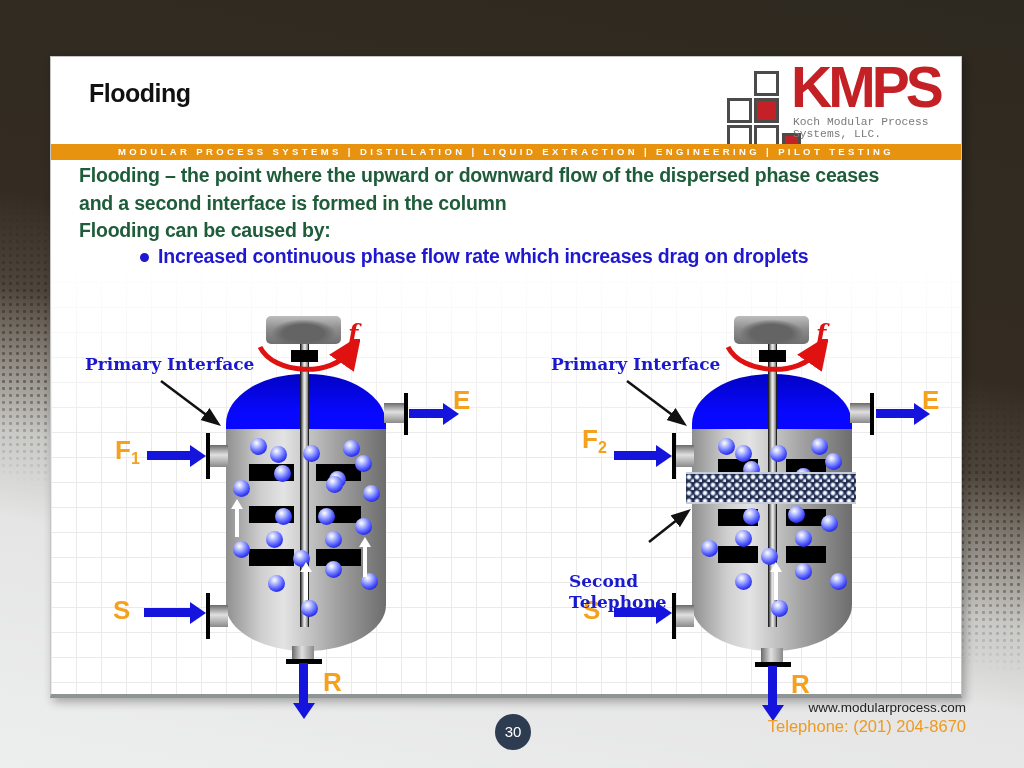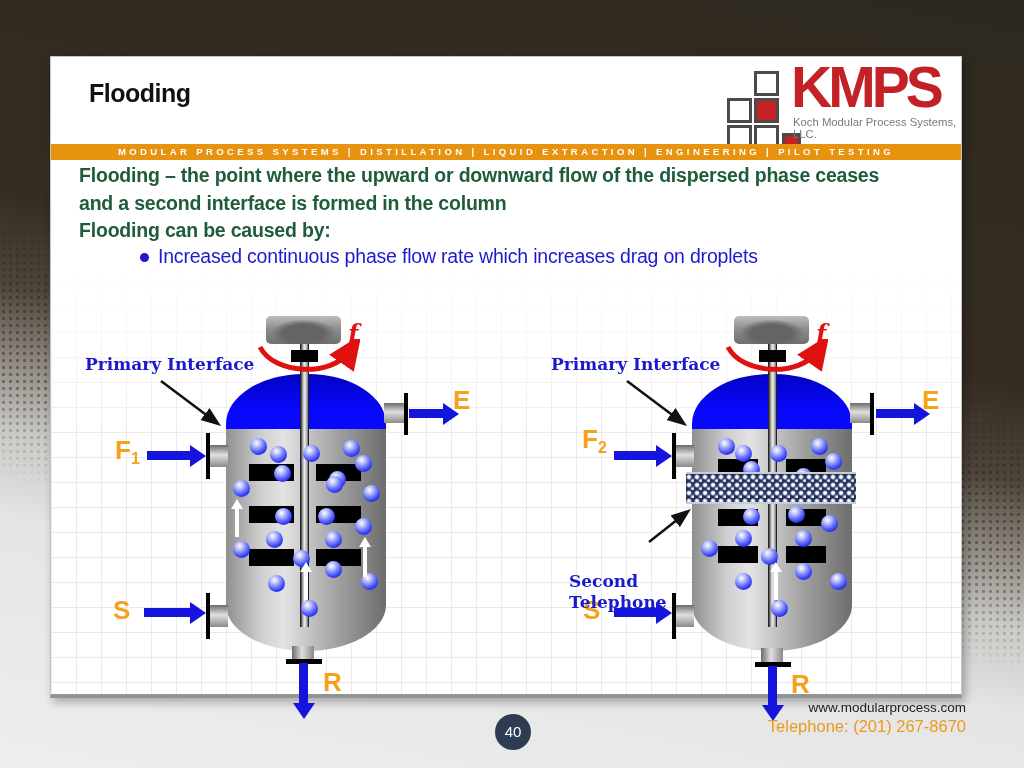--- a/index.html
+++ b/index.html
@@ -26,26 +26,26 @@
     background-image:linear-gradient(#eaeaea 1px,transparent 1px),linear-gradient(90deg,#eaeaea 1px,transparent 1px);
     background-size:25px 25px;
     -webkit-mask-image:linear-gradient(180deg,transparent 0 32%,#000 60%);
     mask-image:linear-gradient(180deg,transparent 0 32%,#000 60%);
   }
   .page-title{left:38px;top:22px;font-size:25px;font-weight:bold;color:#111;letter-spacing:-.5px;}
   
   .sq{position:absolute;box-sizing:border-box;background:#fff;border:3px solid #4b4b4b;width:25px;height:25px;}
   .sq.red{background:#c42127;}
   .logo-name{left:740px;top:2px;font-size:57px;line-height:56px;font-weight:bold;color:#c42127;letter-spacing:-4px;}
-  .logo-sub{left:742px;top:59px;font-size:11.3px;color:#7a7a7a;}
+  .logo-sub{left:742px;top:59px;font-size:11.3px;color:#7a7a7a;font-family:Liberation Mono, monospace;}
   .banner{left:0;top:87px;width:910px;height:16px;background:#e8930f;color:#fff;
     font-size:9.5px;font-weight:bold;letter-spacing:3.4px;line-height:16px;text-align:center;white-space:nowrap;}
   .deftext{left:28px;top:105px;width:870px;font-size:19.5px;line-height:27.5px;font-weight:bold;color:#1e5c3a;letter-spacing:-.2px;}
   .bullet-dot{left:89px;top:196px;width:9px;height:9px;border-radius:50%;background:#1f18d0;}
-  .bullet-text{left:107px;top:188px;font-size:19.5px;font-weight:normal;color:#1f18d0;letter-spacing:-.2px;}
+  .bullet-text{left:107px;top:188px;font-size:19.5px;font-weight:bold;color:#1f18d0;letter-spacing:-.2px;}
   .formula{left:360px;top:224px;width:190px;height:57px;background:#fff;border:3px solid #111;
     text-align:center;line-height:57px;font-size:38px;font-weight:bold;color:#f5a11c;z-index:2;}
   .formula sub{font-size:24px;vertical-align:-8px;}
   
   .diagram{position:absolute;inset:0;pointer-events:none;}
   .dome{width:160px;height:55px;background:linear-gradient(180deg,#0202c4,#0808ff 70%);
     border-radius:78px 78px 0 0/50px 50px 0 0;}
   .shell{width:160px;height:222px;
     background:linear-gradient(90deg,#8f8f8f 0%,#cfcfcf 22%,#e3e3e3 36%,#a0a0a0 70%,#6d6d6d 100%);
     border-radius:0 0 80px 80px/0 0 46px 46px;}
@@ -282,15 +282,15 @@
       <defs>
           <marker id="bh-s" markerWidth="10" markerHeight="8" refX="6" refY="3" orient="auto">
             <path d="M0,0L8,3L0,6Z" fill="#111"></path>
           </marker>
         </defs>
       <line x1="10" y1="42" x2="48" y2="12" stroke="#111" stroke-width="2.5" marker-end="url(#bh-s)"></line>
     </svg>
   </div>
 </div>
 
-<div class="abs page-circle">40</div>
+<div class="abs page-circle">30</div>
 <div class="abs website">www.modularprocess.com</div>
-<div class="abs phone">Telephone: (201) 267-8670</div>
+<div class="abs phone">Telephone: (201) 204-8670</div>
 
 </body></html>

